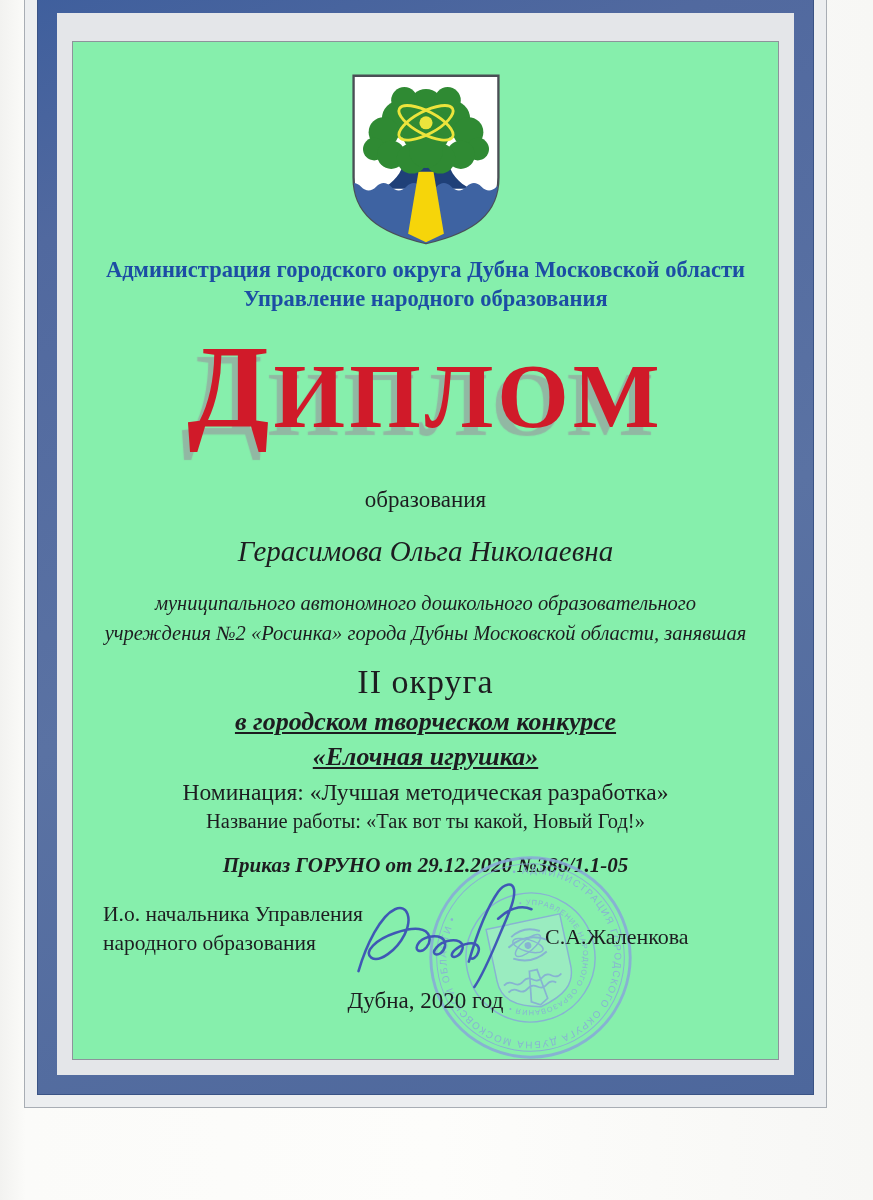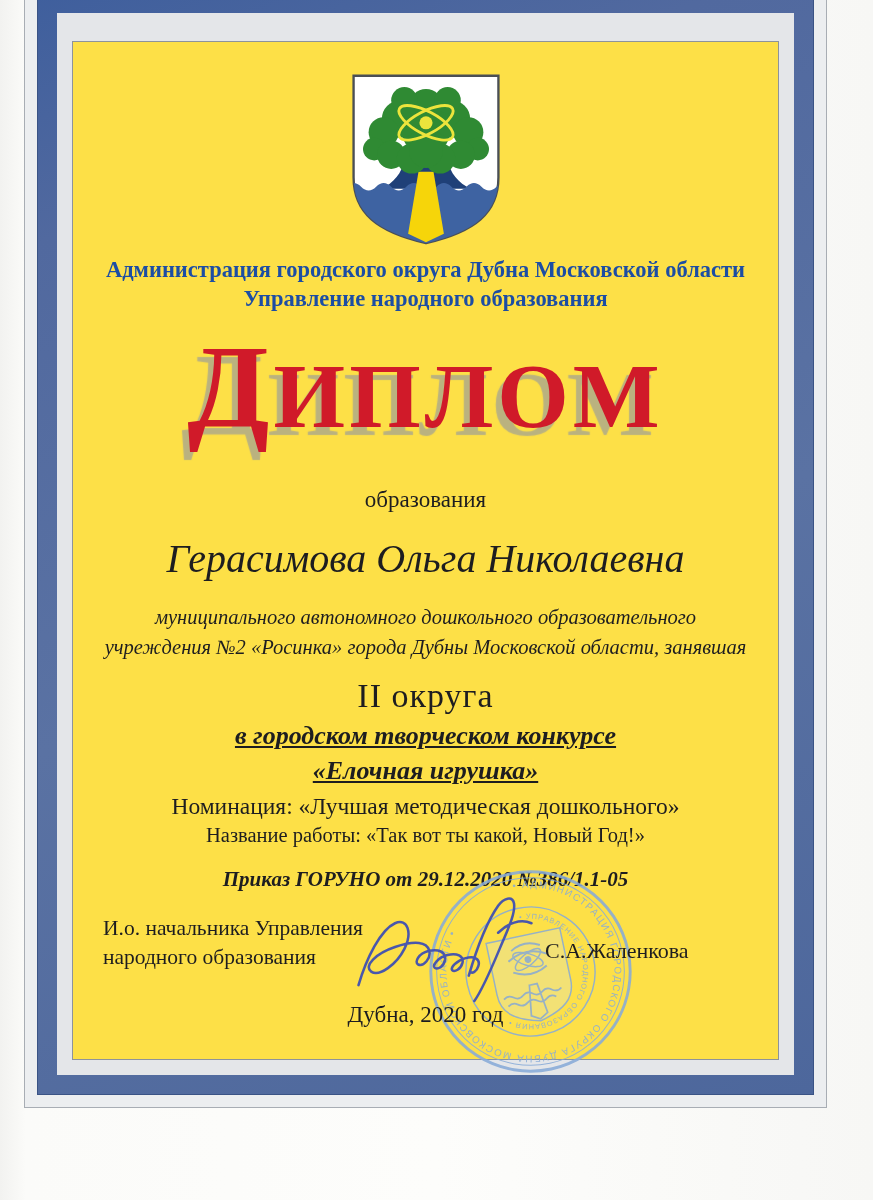--- a/index.html
+++ b/index.html
@@ -6,34 +6,34 @@
   body{
     width:873px;height:1200px;position:relative;overflow:hidden;
     background:linear-gradient(90deg,#f2f2f0 0px,#fbfbf9 26px,#fdfdfb 50%,#f7f7f5 100%);
     font-family:"Liberation Serif","DejaVu Serif",serif;color:#1d1d20;
   }
   .frame1{position:absolute;top:-20px;left:24px;right:46px;bottom:92px;
     border:1px solid #a8adb4;background:#eceef0;padding:12px;box-sizing:border-box;}
   .frame2{height:100%;box-sizing:border-box;padding:19px;border:1px solid #3a5385;
     background:linear-gradient(160deg,#3f5f9d 0%,#51699f 18%,#5a72a3 55%,#4d679c 100%);}
   .frame3{height:100%;box-sizing:border-box;background:#e4e6e9;padding:28px 15px 15px 15px;}
-  .content{height:100%;box-sizing:border-box;background:#fde047;border:1px solid #8d939b;
+  .content{height:100%;box-sizing:border-box;background:#86efac;border:1px solid #8d939b;
     padding:30px 20px 20px 20px;text-align:center;position:relative;}
 
   .emblem{display:block;margin:0 auto;}
 
   .org-header{margin-top:10px;font-weight:bold;font-size:22.5px;line-height:1.28;color:#1c4da4;}
 
   .title{margin-top:2px;font-weight:bold;font-size:92px;line-height:1.18;color:#d01a29;
     letter-spacing:4px;text-transform:uppercase;
     text-shadow:-6px 8px 1px rgba(150,153,158,0.65);}
   .title::first-letter{font-size:1.3em;}
 
   .award-label{margin-top:30px;font-size:23px;}
-  .recipient-name{margin-top:22px;font-size:40px;font-style:italic;}
+  .recipient-name{margin-top:22px;font-size:29px;font-style:italic;}
   .affiliation{margin-top:20px;font-size:20.5px;font-style:italic;line-height:1.5;}
   .place{margin-top:14px;font-size:34px;letter-spacing:1px;}
   .contest{margin-top:4px;font-size:26px;font-style:italic;font-weight:bold;line-height:1.32;text-decoration:underline;}
   .nomination{margin-top:5px;font-size:23.5px;}
   .work-title{margin-top:4px;font-size:20.5px;}
   .order-ref{margin-top:20px;font-size:21px;font-style:italic;font-weight:bold;}
 
   .sig-section{position:relative;margin-top:22px;height:178px;text-align:left;}
   .sig-label{position:absolute;left:10px;top:0;font-size:21.5px;line-height:1.38;z-index:3;}
   .sig-name{position:absolute;left:452px;top:24px;font-size:22px;z-index:4;}
@@ -102,21 +102,21 @@
       <div>учреждения №2 «Росинка» города Дубны Московской области, занявшая</div>
     </div>
 
     <div class="place">II округа</div>
 
     <div class="contest">
       <div>в городском творческом конкурсе</div>
       <div>«Елочная игрушка»</div>
     </div>
 
-    <div class="nomination">Номинация: «Лучшая методическая дошкольного»</div>
+    <div class="nomination">Номинация: «Лучшая методическая разработка»</div>
     <div class="work-title">Название работы: «Так вот ты какой, Новый Год!»</div>
     <div class="order-ref">Приказ ГОРУНО от 29.12.2020 №386/1.1-05</div>
 
     <div class="sig-section">
 
       <svg class="stamp-wrap" viewBox="0 0 220 220">
         <defs>
           <path id="stampOuterPath" d="M110,24 a86,86 0 1,1 -0.01,0" fill="none"></path>
           <path id="stampInnerPath" d="M110,56 a54,54 0 1,1 -0.01,0" fill="none"></path>
         </defs>

